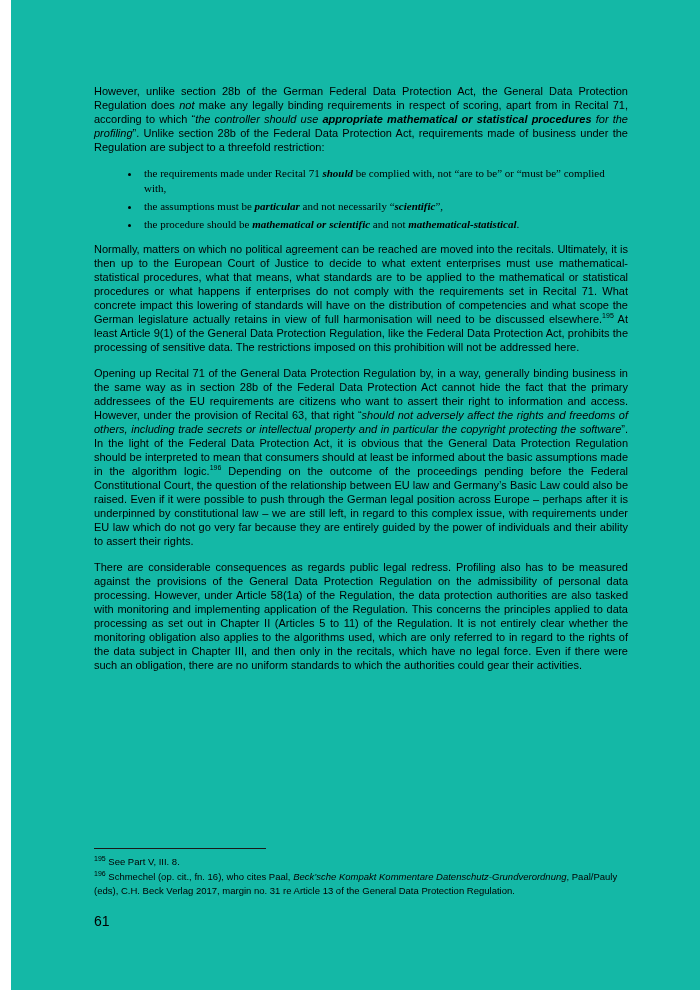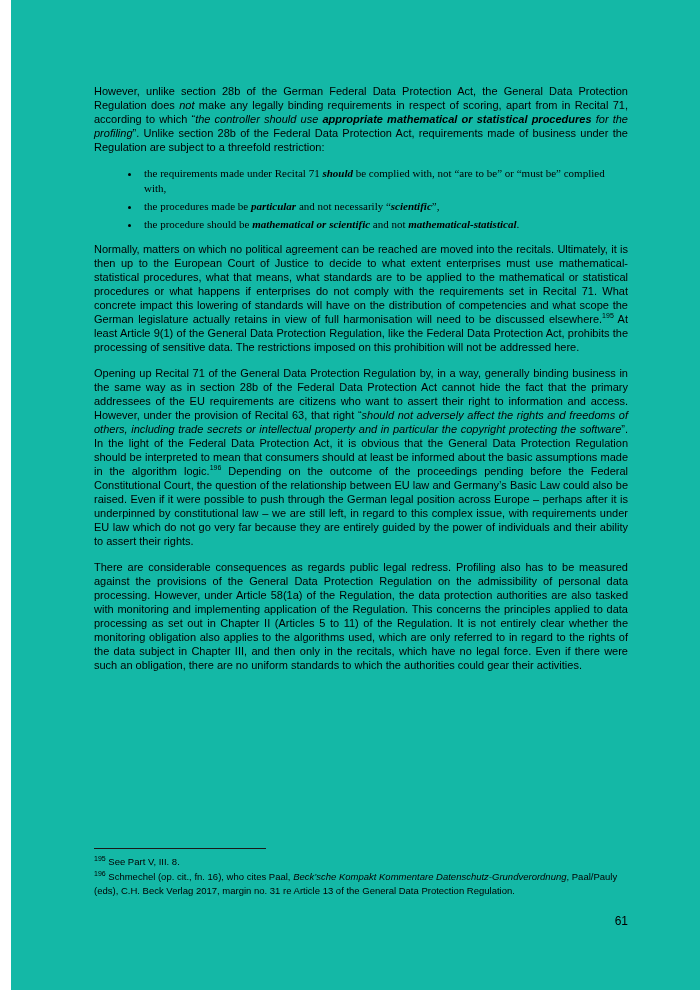--- a/index.html
+++ b/index.html
@@ -68,34 +68,34 @@
     margin-bottom: 6px;
   }
   .footnote {
     text-align: left;
   }
   .pagenum {
     position: absolute;
     top: 914px;
     left: 83px;
     width: 534px;
-    text-align: right;
-    font-size: 12px;
+    text-align: left;
+    font-size: 14px;
     line-height: 14px;
   }
 </style>
 </head>
 <body>
 
 <div class="page">
   <div class="content" id="document-body">
       <p><span>However, unlike section 28b of the German Federal Data Protection Act, the General Data Protection Regulation does </span><span class="i">not</span><span> make any legally binding requirements in respect of scoring, apart from in Recital 71, according to which “</span><span class="i">the controller should use </span><span class="bi">appropriate mathematical or statistical procedures</span><span> </span><span class="i">for the profiling</span><span>”. Unlike section 28b of the Federal Data Protection Act, requirements made of business under the Regulation are subject to a threefold restriction:</span></p>
       <ul>
         <li><span>the requirements made under Recital 71 </span><span class="bi">should</span><span> be complied with, not “are to be” or “must be” complied with,</span></li>
-        <li><span>the procedures made be </span><span class="bi">particular</span><span> and not necessarily “</span><span class="bi">scientific</span><span>”,</span></li>
+        <li><span>the assumptions must be </span><span class="bi">particular</span><span> and not necessarily “</span><span class="bi">scientific</span><span>”,</span></li>
         <li><span>the procedure should be </span><span class="bi">mathematical or scientific</span><span> and not </span><span class="bi">mathematical-statistical</span><span>.</span></li>
       </ul>
       <p><span>Normally, matters on which no political agreement can be reached are moved into the recitals. Ultimately, it is then up to the European Court of Justice to decide to what extent enterprises must use mathematical-statistical procedures, what that means, what standards are to be applied to the mathematical or statistical procedures or what happens if enterprises do not comply with the requirements set in Recital 71. What concrete impact this lowering of standards will have on the distribution of competencies and what scope the German legislature actually retains in view of full harmonisation will need to be discussed elsewhere.</span><sup>195</sup><span> At least Article 9(1) of the General Data Protection Regulation, like the Federal Data Protection Act, prohibits the processing of sensitive data. The restrictions imposed on this prohibition will not be addressed here.</span></p>
       <p><span>Opening up Recital 71 of the General Data Protection Regulation by, in a way, generally binding business in the same way as in section 28b of the Federal Data Protection Act cannot hide the fact that the primary addressees of the EU requirements are citizens who want to assert their right to information and access. However, under the provision of Recital 63, that right “</span><span class="i">should not adversely affect the rights and freedoms of others, including trade secrets or intellectual property and in particular the copyright protecting the software</span><span>”. In the light of the Federal Data Protection Act, it is obvious that the General Data Protection Regulation should be interpreted to mean that consumers should at least be informed about the basic assumptions made in the algorithm logic.</span><sup>196</sup><span> Depending on the outcome of the proceedings pending before the Federal Constitutional Court, the question of the relationship between EU law and Germany’s Basic Law could also be raised. Even if it were possible to push through the German legal position across Europe – perhaps after it is underpinned by constitutional law – we are still left, in regard to this complex issue, with requirements under EU law which do not go very far because they are entirely guided by the power of individuals and their ability to assert their rights.</span></p>
       <p><span>There are considerable consequences as regards public legal redress. Profiling also has to be measured against the provisions of the General Data Protection Regulation on the admissibility of personal data processing. However, under Article 58(1a) of the Regulation, the data protection authorities are also tasked with monitoring and implementing application of the Regulation. This concerns the principles applied to data processing as set out in Chapter II (Articles 5 to 11) of the Regulation. It is not entirely clear whether the monitoring obligation also applies to the algorithms used, which are only referred to in regard to the rights of the data subject in Chapter III, and then only in the recitals, which have no legal force. Even if there were such an obligation, there are no uniform standards to which the authorities could gear their activities.</span></p>
     </div>
   <div class="footnotes">
     <div class="fn-rule"></div>
     <div id="footnote-list">
         <div class="footnote"><sup>195</sup><span> See Part V, III. 8.</span></div>

